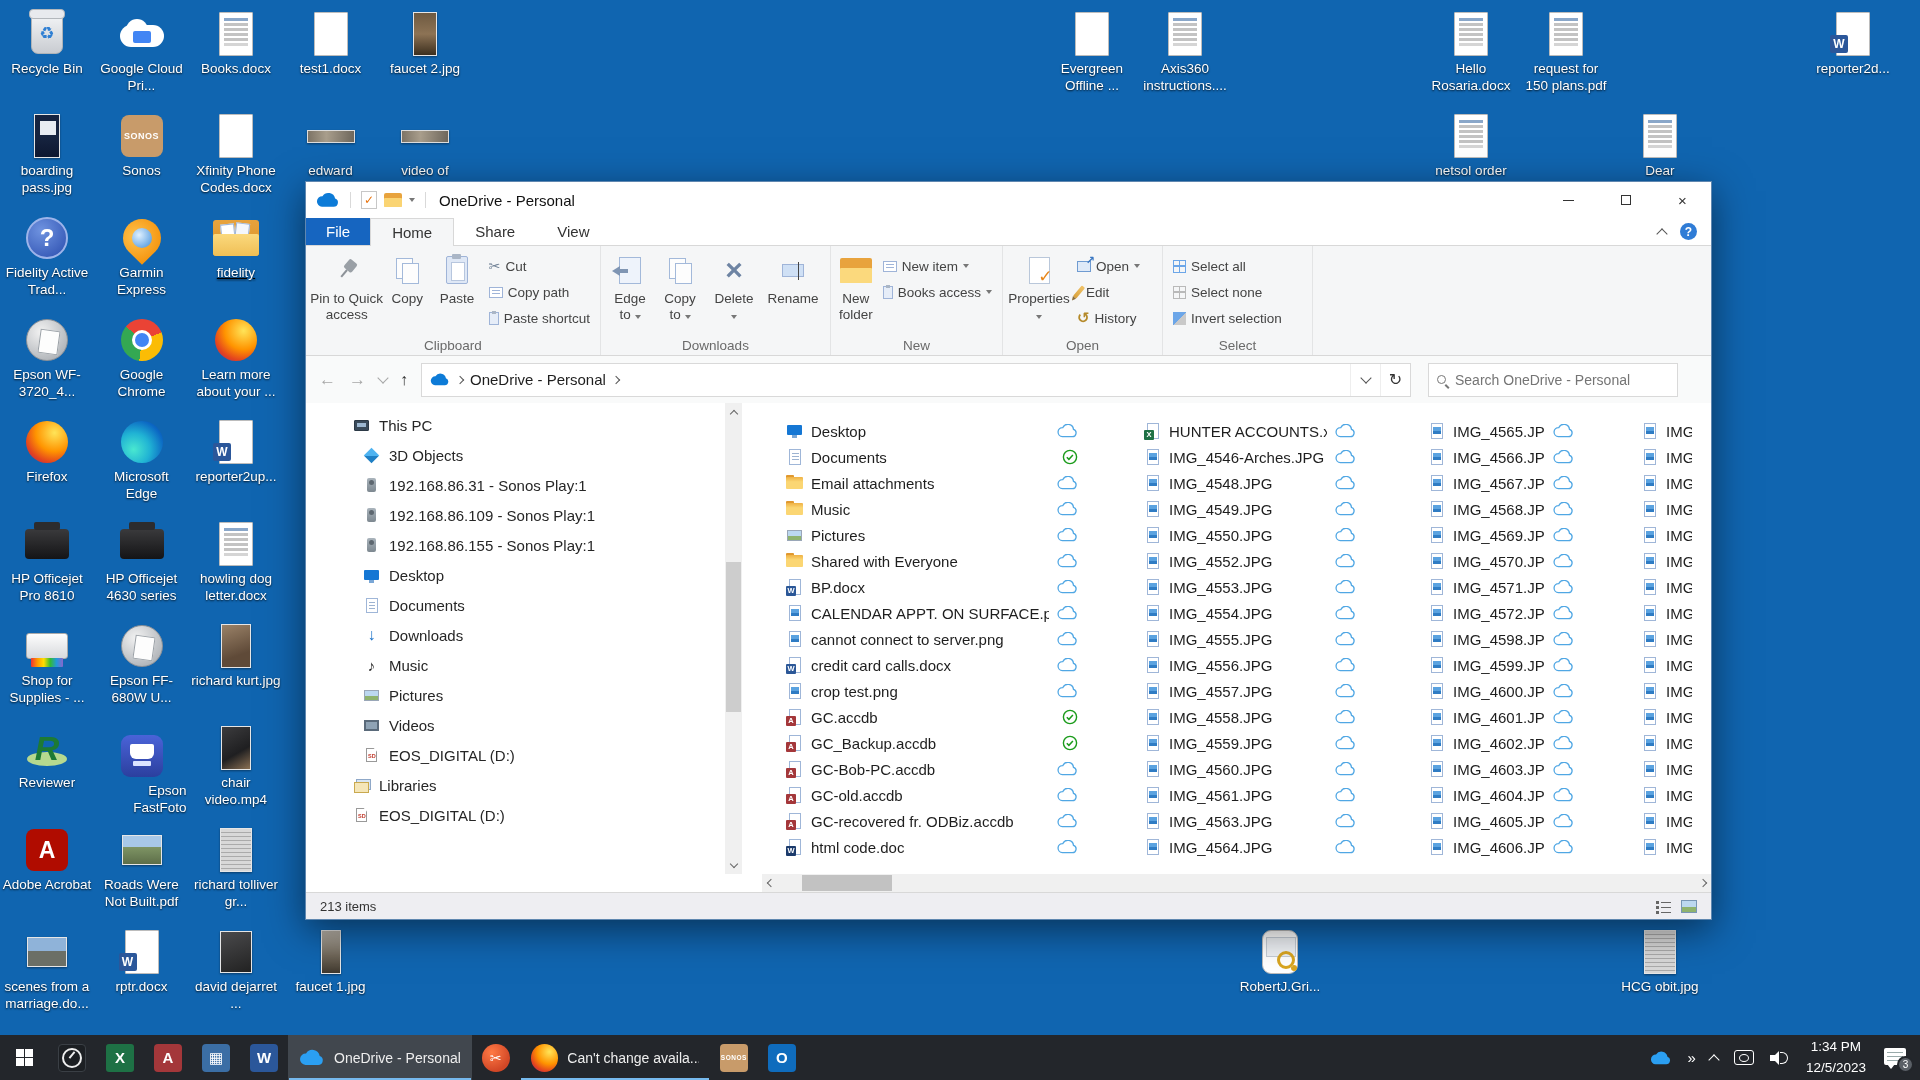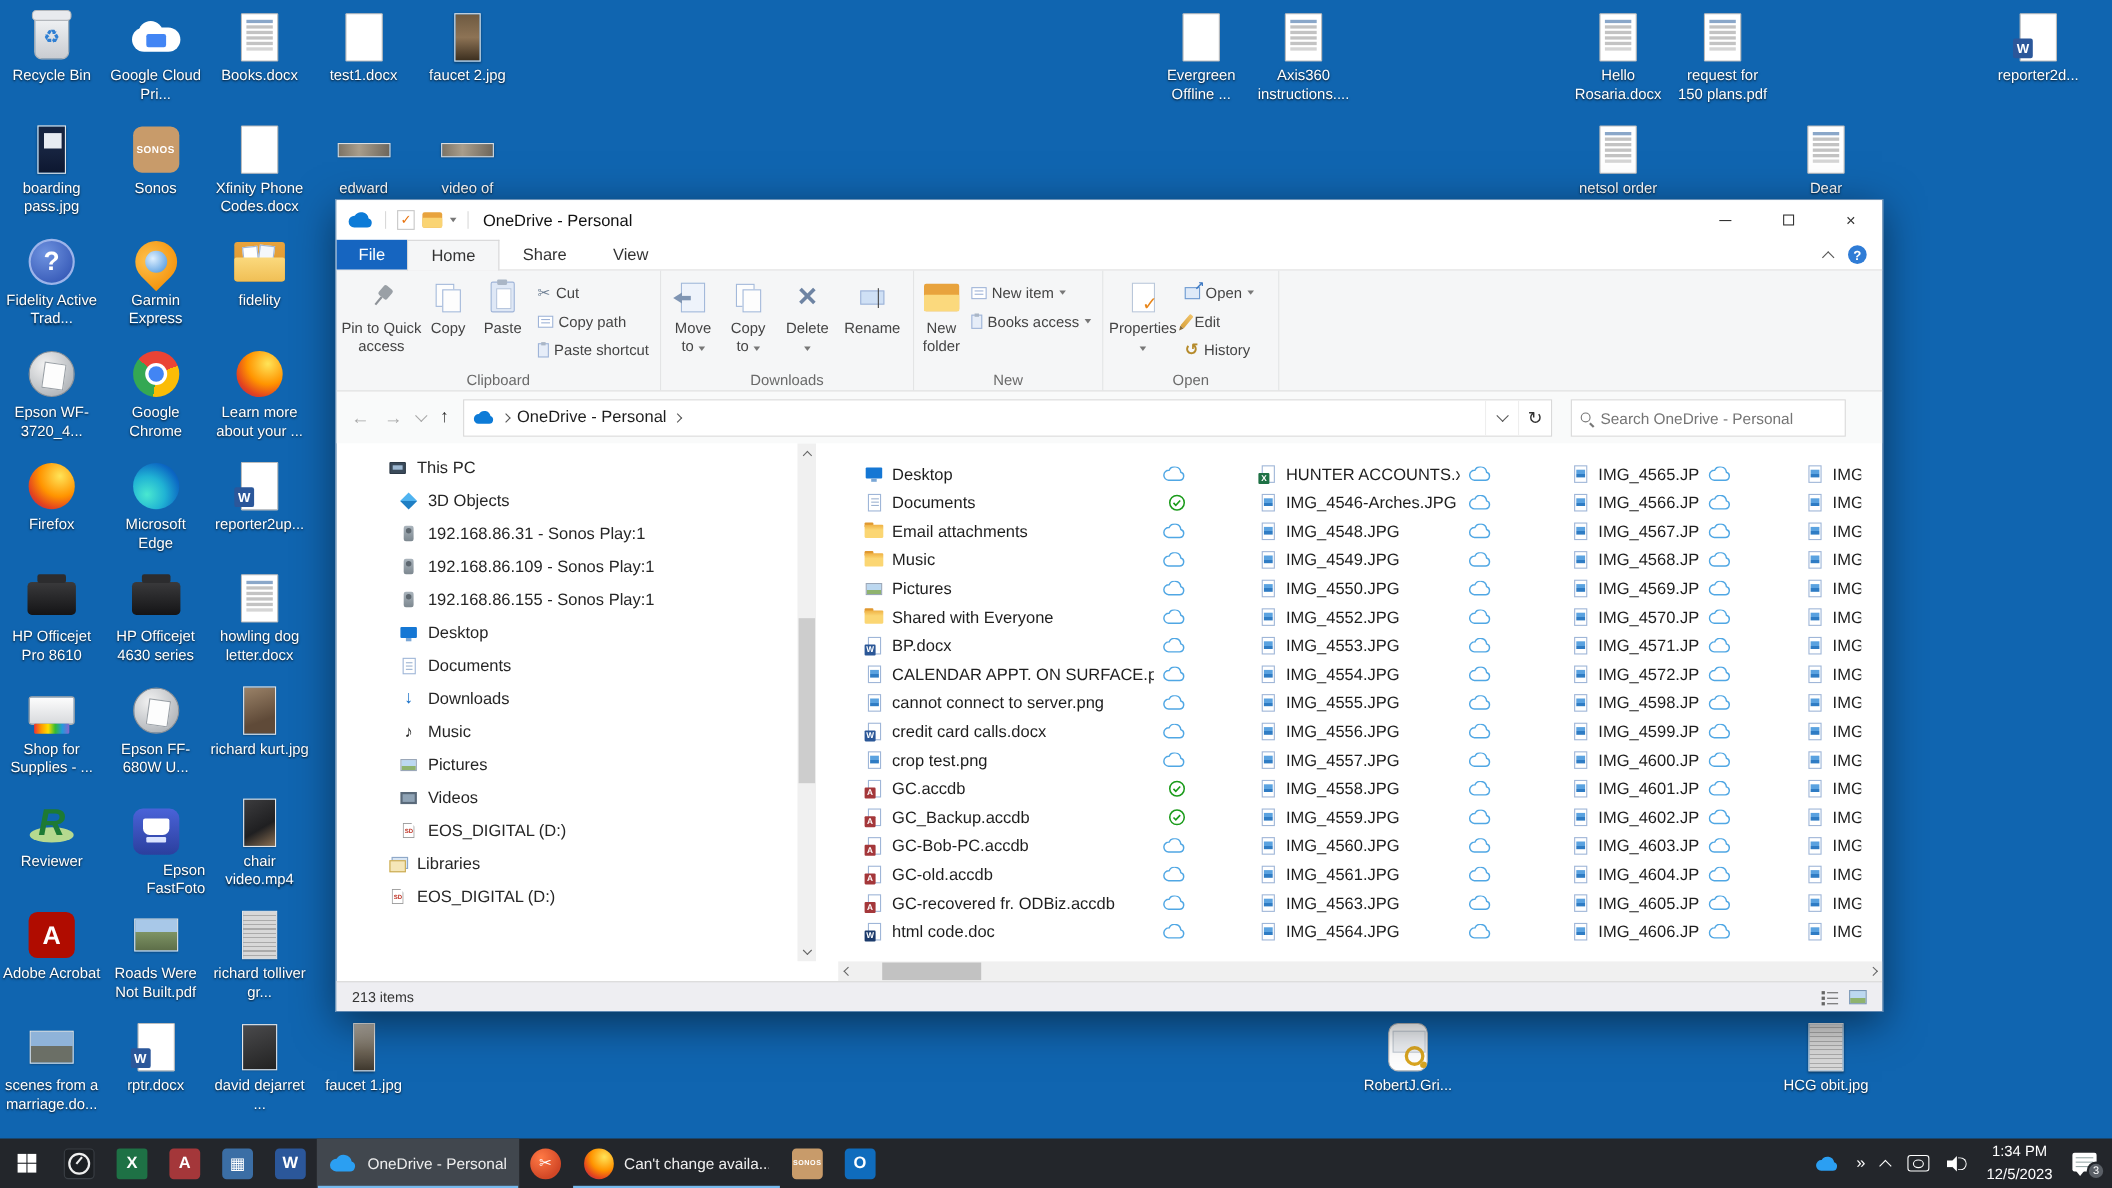--- a/index.html
+++ b/index.html
@@ -406,21 +406,21 @@
         <span class="i-page pl"></span>
       </div>
       <div class="lbl">Books.docx</div>
     </div>
     <div class="dicon" style="left: 189px; top: 112px;">
       <div class="img">
         <span class="i-page"></span>
       </div>
       <div class="lbl">Xfinity Phone Codes.docx</div>
     </div>
-    <div class="dicon" style="left: 189px; top: 214px;">
+    <div class="dicon" style="left: 189px; top: 214px; text-decoration: underline;">
       <div class="img">
         <span class="i-app k-folderdocs">
           <span class="bk"></span>
           <span class="pg2"></span>
           <span class="pg3"></span>
           <span class="ft"></span>
         </span>
       </div>
       <div class="lbl">fidelity</div>
     </div>
@@ -633,21 +633,21 @@
       <div class="gname">Clipboard</div>
     </div>
 
     <div class="rgroup" style="width:230px">
       <div class="bigbtn" style="width:50px">
         <div class="bic">
             <span class="ic-sheet">
               <span class="arrow l" style="position:absolute;left:-8px;top:8px"></span>
             </span>
           </div>
-        <div><span>Move</span><br><span>to</span> <span class="car sm"></span></div>
+        <div><span>Edge</span><br><span>to</span> <span class="car sm"></span></div>
       </div>
       <div class="bigbtn" style="width:50px">
         <div class="bic">
             <span class="ic-copy"></span>
           </div>
         <div><span>Copy</span><br><span>to</span> <span class="car sm"></span></div>
       </div>
       <div class="bigbtn" style="width:58px">
         <div class="bic">
             <span class="ic-del">×</span>
@@ -703,20 +703,37 @@
             <span>Edit</span>
           </div>
         <div class="smallbtn">
             <span class="ic-hist">↺</span>
             <span>History</span>
           </div>
       </div>
       <div class="gname">Open</div>
     </div>
 
+    <div class="rgroup" style="width:150px;border-right:1px solid #e3e4e5">
+      <div class="smallcol">
+        <div class="smallbtn">
+            <span class="ic-grid"></span>
+            <span>Select all</span>
+          </div>
+        <div class="smallbtn">
+            <span class="ic-grid none"></span>
+            <span>Select none</span>
+          </div>
+        <div class="smallbtn">
+            <span class="ic-inv"></span>
+            <span>Invert selection</span>
+          </div>
+      </div>
+      <div class="gname">Select</div>
+    </div>
     <div style="flex:1"></div>
   </div>
 
   <div class="addr-row">
     <div class="nav-arrows">
       <span class="bck">←</span>
       <span class="fwd">→</span>
       <span class="chev down" style="border-color:#a7a7a7"></span>
       <span class="up">↑</span>
     </div>

